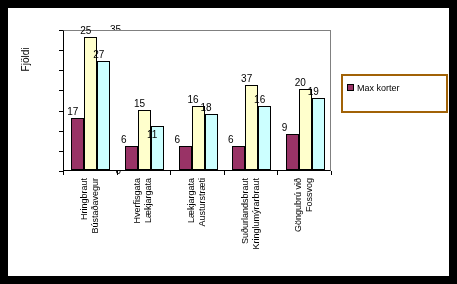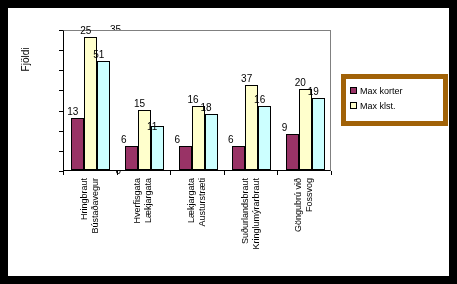--- a/index.html
+++ b/index.html
@@ -113,23 +113,23 @@
     letter-spacing: 0px;
   }
 
   
   #legend {
     position: absolute;
     left: 333px;
     top: 66px;
     width: 107px;
     box-sizing: border-box;
-    border: 5px solid #a16207;
-    background: #ffffff;
-    padding: 4px 3px 8px 4px;
+    border: 2px solid #a16207;
+    background: #ffffff;
+    padding: 4px 3px 16px 4px;
   }
   .legend-row {
     display: flex;
     align-items: center;
     height: 15px;
   }
   .legend-swatch {
     width: 7px;
     height: 7px;
     border: 1px solid #000;
@@ -166,33 +166,33 @@
       <div class="y-tick-label" style="top: 37.1429px;">30</div>
       <div class="y-tick-mark" style="top: 42.1429px;"></div>
       <div class="y-tick-label" style="top: 17px;">35</div>
       <div class="y-tick-mark" style="top: 22px;"></div>
     </div>
 
   <div id="plot-area">
     <div id="bars-layer">
         <div class="bar-group" style="left: 7.3px; width: 39px;">
           <div class="bar s0" style="height: 52.3714px; background: rgb(153, 51, 102);"></div>
-          <div class="bar-label" style="bottom: 53.3714px; left: -4px;">13</div>
+          <div class="bar-label" style="bottom: 53.3714px; left: -4px;">17</div>
           <div class="bar s1" style="height: 132.943px; background: rgb(255, 255, 204);"></div>
           <div class="bar-label" style="bottom: 133.943px; left: 9px;">25</div>
           <div class="bar s2" style="height: 108.771px; background: rgb(204, 255, 255);"></div>
-          <div class="bar-label" style="bottom: 109.771px; left: 22px;">51</div>
+          <div class="bar-label" style="bottom: 109.771px; left: 22px;">27</div>
         </div>
         <div class="bar-group" style="left: 60.9px; width: 39px;">
           <div class="bar s0" style="height: 24.1714px; background: rgb(153, 51, 102);"></div>
           <div class="bar-label" style="bottom: 25.1714px; left: -4px;">6</div>
           <div class="bar s1" style="height: 60.4286px; background: rgb(255, 255, 204);"></div>
           <div class="bar-label" style="bottom: 61.4286px; left: 9px;">15</div>
           <div class="bar s2" style="height: 44.3143px; background: rgb(204, 255, 255);"></div>
-          <div class="bar-label" style="bottom: 38px; left: 22px;">11</div>
+          <div class="bar-label" style="bottom: 30px; left: 22px;">11</div>
         </div>
         <div class="bar-group" style="left: 114.5px; width: 39px;">
           <div class="bar s0" style="height: 24.1714px; background: rgb(153, 51, 102);"></div>
           <div class="bar-label" style="bottom: 25.1714px; left: -4px;">6</div>
           <div class="bar s1" style="height: 64.4571px; background: rgb(255, 255, 204);"></div>
           <div class="bar-label" style="bottom: 65.4571px; left: 9px;">16</div>
           <div class="bar s2" style="height: 56.4px; background: rgb(204, 255, 255);"></div>
           <div class="bar-label" style="bottom: 57.4px; left: 22px;">18</div>
         </div>
         <div class="bar-group" style="left: 168.1px; width: 39px;">
@@ -231,19 +231,15 @@
       <div class="cat-label" style="left: 242.6px;">Kringlumýrarbraut</div>
       <div class="cat-label" style="left: 285.2px;">Göngubrú við</div>
       <div class="cat-label" style="left: 296.2px;">Fossvog</div>
     </div>
 
   <div id="legend">
       <div class="legend-row">
         <span class="legend-swatch" style="background: rgb(153, 51, 102);"></span>
         <span class="legend-text">Max korter</span>
       </div>
-      <div class="legend-row">
-        <span class="legend-swatch" style="background: rgb(255, 255, 204);"></span>
-        <span class="legend-text">Max klst.</span>
-      </div>
     </div>
 
 </div>
 
 </body></html>

